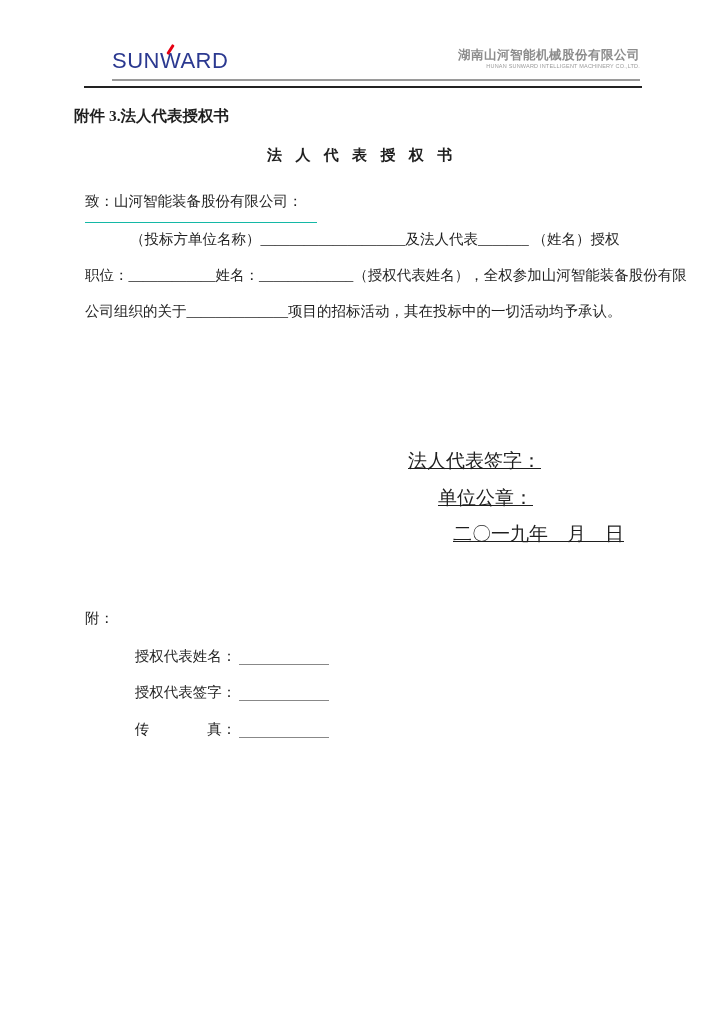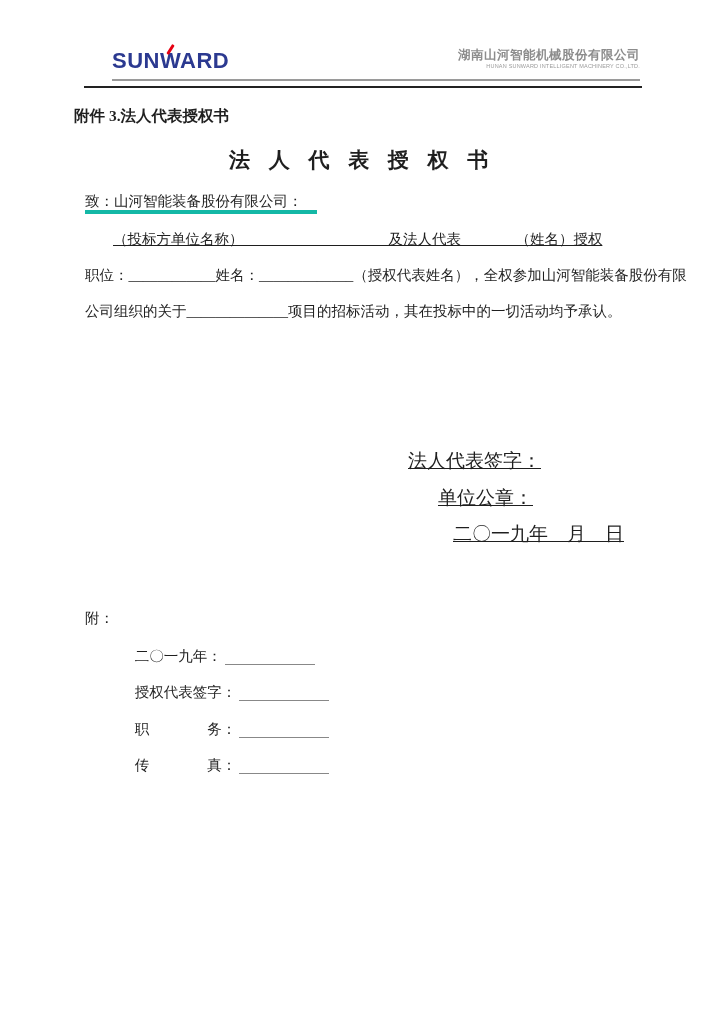--- a/index.html
+++ b/index.html
@@ -9,21 +9,21 @@
     margin:0 auto;
     background:#ffffff;
     font-family:"Liberation Serif","DejaVu Serif",serif;
     color:#1f1f1f;
     overflow:hidden;
   }
   
   .logo {
     position:absolute; left:112px; top:48px;
     font-family:"Liberation Sans","DejaVu Sans",sans-serif;
-    font-weight:bold; font-size:22px; letter-spacing:0.5px;
+    font-weight:normal; font-size:22px; letter-spacing:0.5px;
     color:#2b3990; white-space:nowrap;
   }
   .logo-accent {
     position:absolute; left:57px; top:-4px;
     width:3px; height:11px; background:#e60012;
     transform:rotate(32deg); border-radius:1px;
   }
   .company-block {
     position:absolute; right:84px; top:48px; text-align:right;
     font-family:"Liberation Sans","DejaVu Sans",sans-serif;
@@ -38,27 +38,27 @@
   }
   .rule-thin  { position:absolute; left:112px; top:79px; width:528px; height:1.5px; background:#9a9a9a; }
   .rule-thick { position:absolute; left:84px;  top:85.5px; width:558px; height:2.5px; background:#222; }
   
   .attachment-heading {
     position:absolute; left:74px; top:106px;
     font-size:15.5px; font-weight:bold; white-space:nowrap;
   }
   .doc-title {
     position:absolute; left:0; right:0; top:146px;
-    text-align:center; font-size:21px; font-weight:bold;
+    text-align:center; font-size:15px; font-weight:bold;
     letter-spacing:0.32em; white-space:nowrap;
   }
   .salutation { position:absolute; left:85px; top:192px; font-size:14.5px; white-space:nowrap; }
-  .salutation .u { border-bottom:4px solid #14b8a6; padding-right:14px; padding-bottom:1px; }
+  .salutation .u { border-bottom:1px solid #14b8a6; padding-right:14px; padding-bottom:13px; }
   .body-line { position:absolute; font-size:14.5px; white-space:nowrap; }
-  .bl1 { left:113px; top:230px;text-decoration:underline; }
+  .bl1 { left:130px; top:230px; }
   .bl2 { left:85px;  top:266px; }
   .bl3 { left:85px;  top:302px; }
   
   .sig-line { position:absolute; font-size:19px; white-space:nowrap;text-decoration:underline; }
   .sig1 { left:408px; top:448px; }
   .sig2 { left:438px; top:485px;text-align:center; }
   .sig3 { left:437px; top:521px;margin-left:16px; }
   
   .appendix-heading { position:absolute; left:85px; top:609px; font-size:14.5px; }
   .appendix-rows { position:absolute; left:113px; top:630px; }
@@ -101,27 +101,24 @@
   <div class="body-line bl2">职位：____________姓名：_____________（授权代表姓名），全权参加山河智能装备股份有限</div>
   <div class="body-line bl3">公司组织的关于______________项目的招标活动，其在投标中的一切活动均予承认。</div>
 
   <div class="sig-line sig1">法人代表签字：</div>
   <div class="sig-line sig2">单位公章：</div>
   <div class="sig-line sig3">二〇一九年 _ 月 _ 日</div>
 
   <div class="appendix-heading">附：</div>
   <div class="appendix-rows">
     <div class="appendix-row">
-      <span>二〇一九年：</span><span class="blank"></span>
+      <span>授权代表姓名：</span><span class="blank"></span>
     </div>
     <div class="appendix-row">
       <span>授权代表签字：</span><span class="blank"></span>
-    </div>
-    <div class="appendix-row">
-      <span>职　　　　务：</span><span class="blank"></span>
     </div>
     <div class="appendix-row">
       <span>传　　　　真：</span><span class="blank"></span>
     </div>
   </div>
 
 
 </div>
 
 </body></html>

